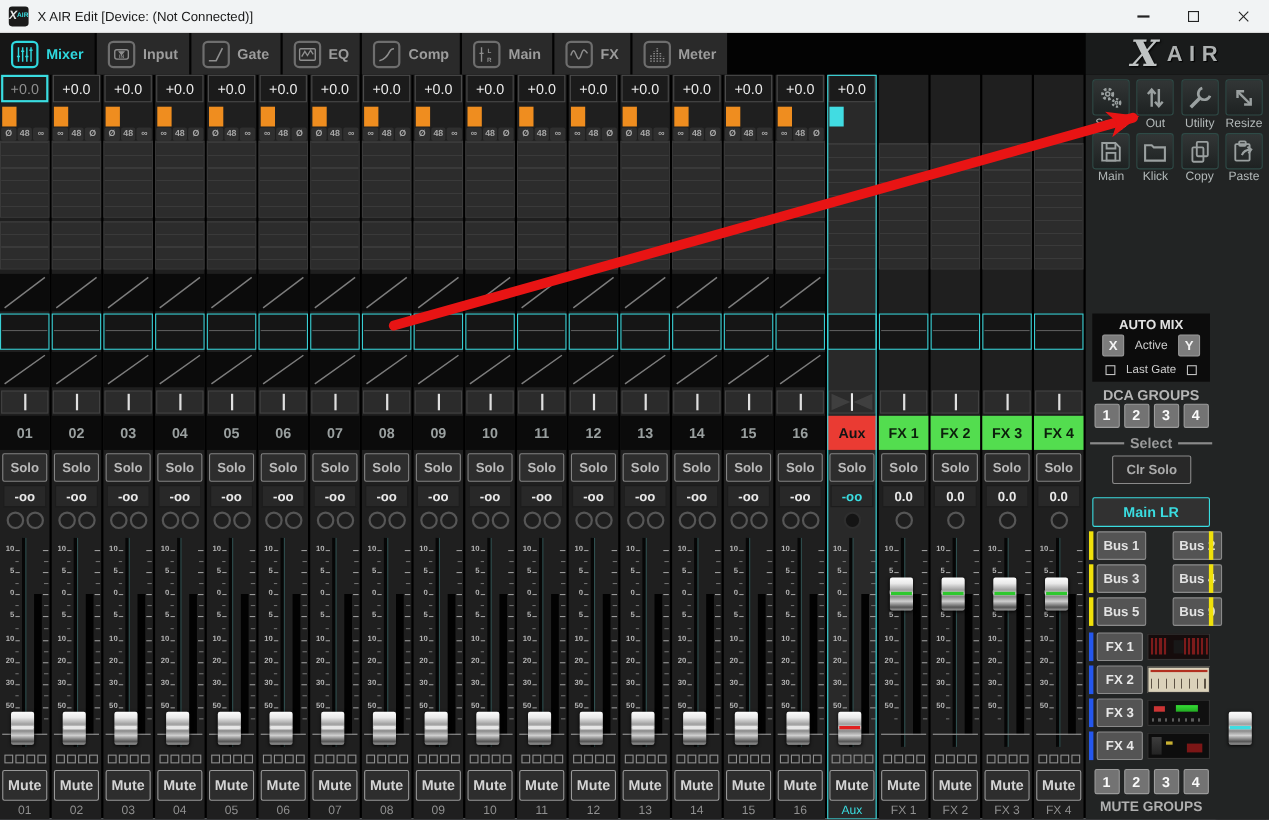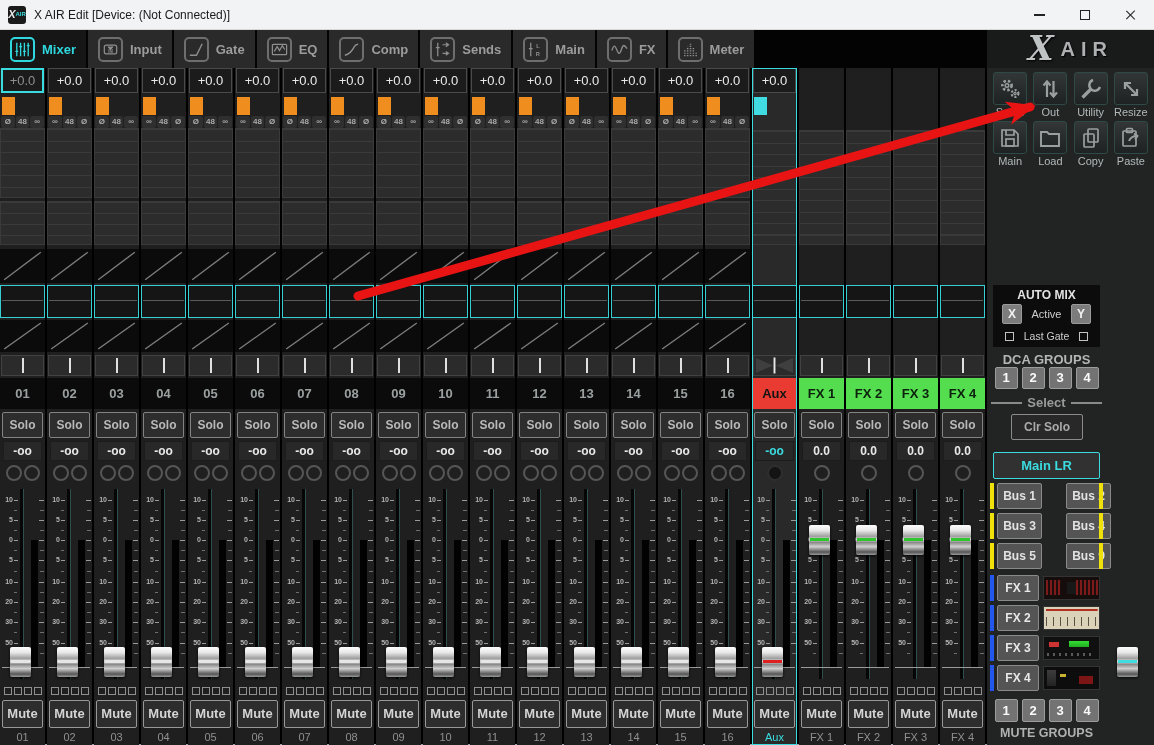--- a/index.html
+++ b/index.html
@@ -224,32 +224,20 @@
           <svg viewBox="0 0 20 20">
             <path d="M3,16C8,15 11,11 13,7C14,5 15.5,4.5 17,4.5" stroke="currentColor" stroke-width="1.5" fill="none"></path>
           </svg>
         </div>
         <div class="tab-label">Comp</div>
       </div>
       <div class="tab">
         <div class="tab-icon">
           <svg viewBox="0 0 20 20">
             <g stroke="currentColor" stroke-width="1.3" fill="none">
-              <path d="M5,3v14M3,8h4"></path>
-              <path d="M10,5h6M13.5,3l2.8,2l-2.8,2"></path>
-              <path d="M10,14h6M13.5,12l2.8,2l-2.8,2"></path>
-            </g>
-          </svg>
-        </div>
-        <div class="tab-label">Sends</div>
-      </div>
-      <div class="tab">
-        <div class="tab-icon">
-          <svg viewBox="0 0 20 20">
-            <g stroke="currentColor" stroke-width="1.3" fill="none">
               <path d="M5,3v14M3,9h4"></path>
             </g>
             <text x="12.5" y="8.5" font-size="6" fill="currentColor" text-anchor="middle" font-weight="bold">L</text>
             <text x="12.5" y="17" font-size="6" fill="currentColor" text-anchor="middle" font-weight="bold">R</text>
           </svg>
         </div>
         <div class="tab-label">Main</div>
       </div>
       <div class="tab">
         <div class="tab-icon">
@@ -2045,21 +2033,21 @@
           <div class="qlabel">Main</div>
         </div>
         <div class="qbtn">
           <div class="qicon">
             <svg viewBox="0 0 26 26">
               <g stroke="currentColor" stroke-width="1.9" fill="none">
                 <path d="M4,21V7h6l2,2h10v12Z"></path>
               </g>
             </svg>
           </div>
-          <div class="qlabel">Load</div>
+          <div class="qlabel">Klick</div>
         </div>
         <div class="qbtn">
           <div class="qicon">
             <svg viewBox="0 0 26 26">
               <g stroke="currentColor" stroke-width="1.7" fill="none">
                 <rect x="10" y="4" width="10" height="13" rx="1"></rect>
                 <rect x="6" y="9" width="10" height="13" rx="1"></rect>
               </g>
             </svg>
           </div>

